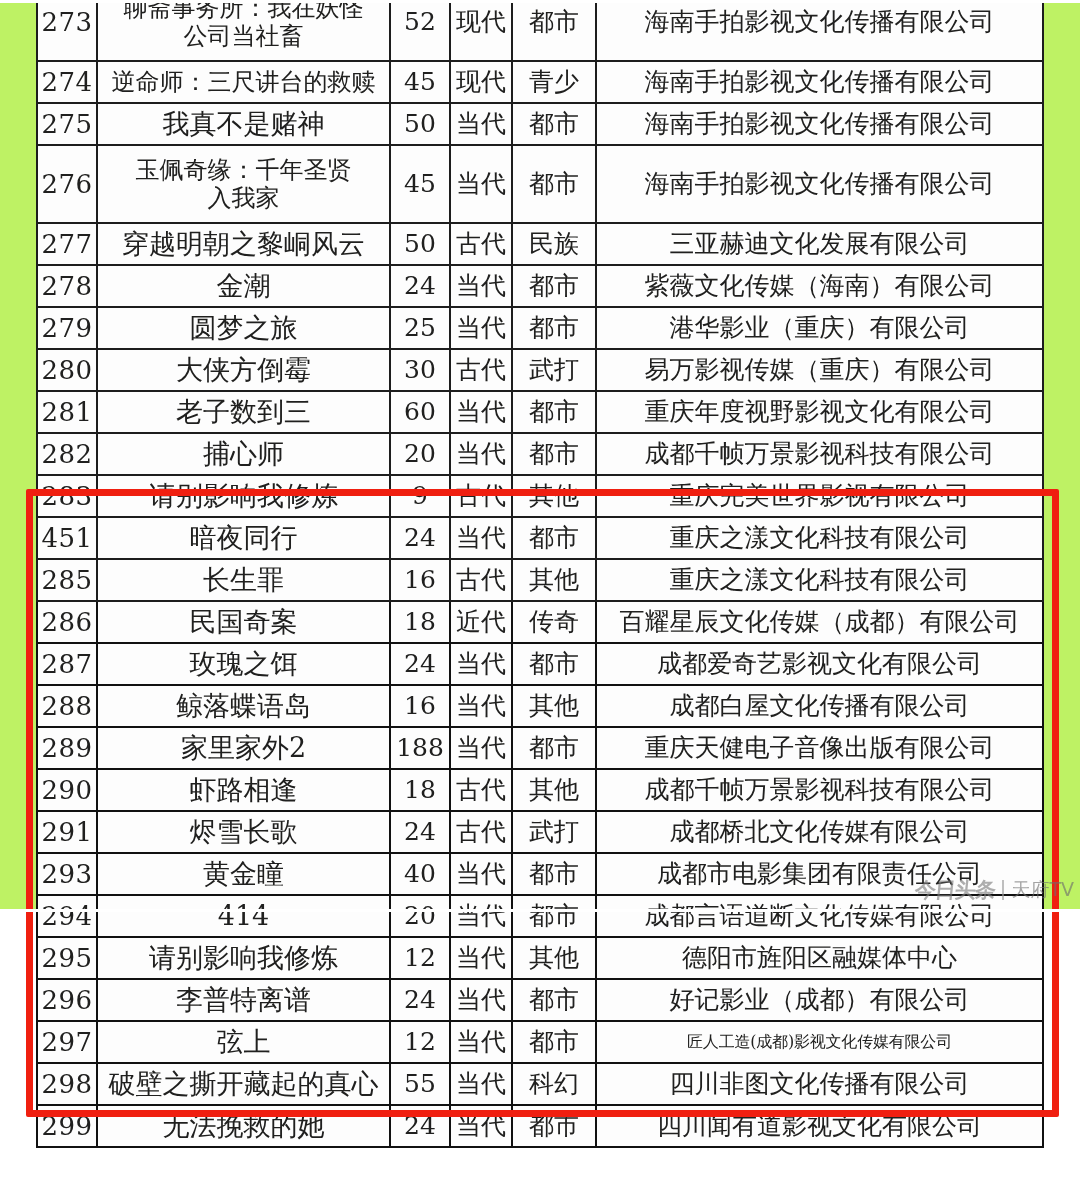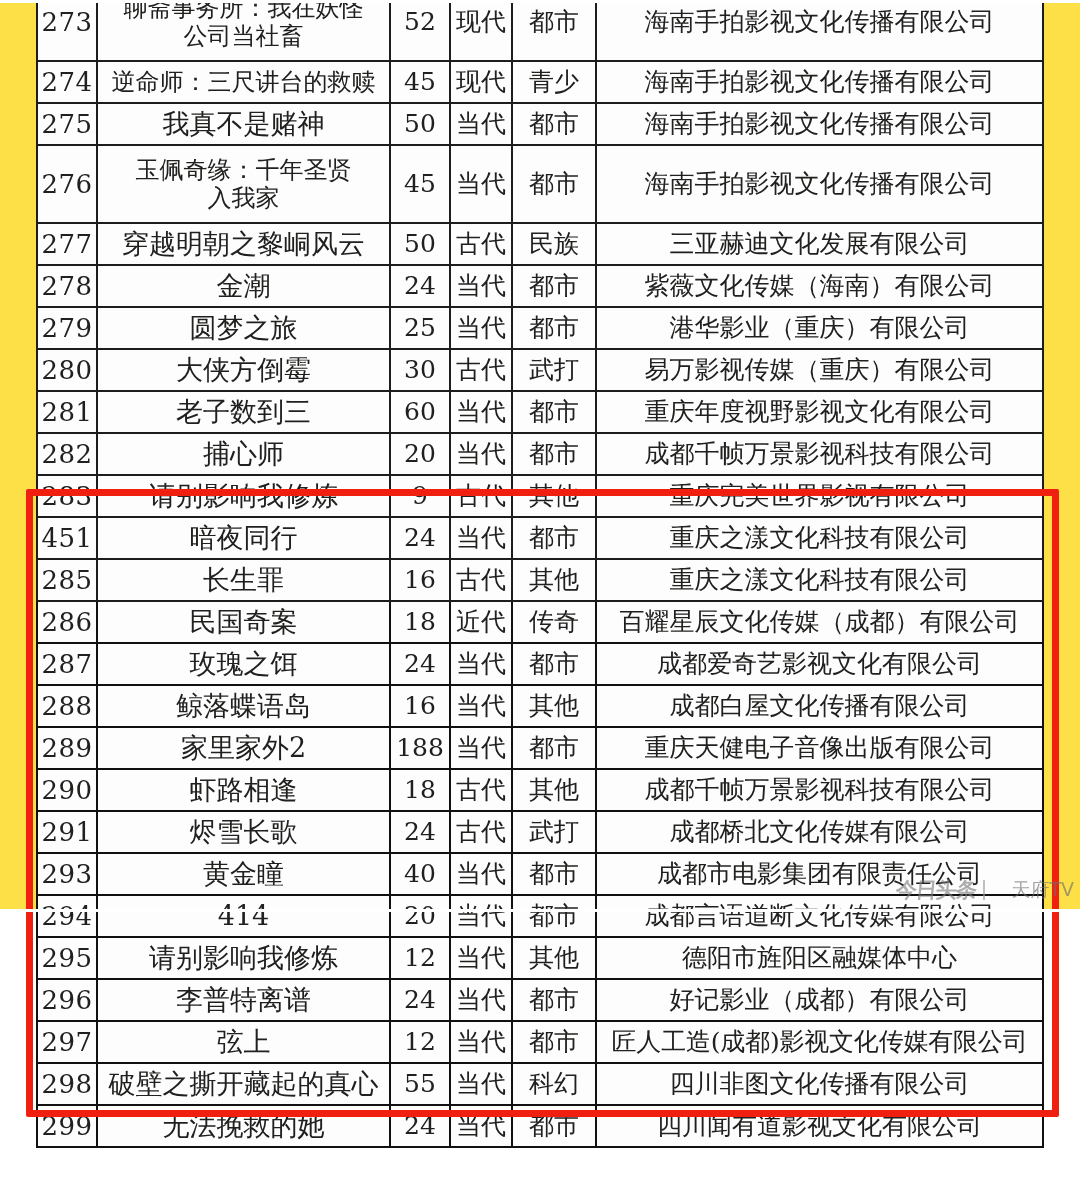--- a/index.html
+++ b/index.html
@@ -13,21 +13,21 @@
     font-family: "DejaVu Serif", "Liberation Serif", serif;
     overflow: hidden;
     position: relative;
   }
 
   #page {
     position: absolute;
     left: 0; top: 0;
     width: 1080px;
     height: 912px;
-    background: #fde047;
+    background: #bef264;
   }
 
   
   .table-clip {
     position: absolute;
     left: 0;
     top: 0;
     width: 1080px;
     height: 1187px;
     overflow: hidden;
@@ -63,21 +63,21 @@
   col.c-comp  { width: 447px; }
 
   td.idx   { font-size: 26px; letter-spacing: .5px; }
   td.title { font-size: 27px; }
   td.eps   { font-size: 25px; }
   td.era   { font-size: 25px; }
   td.genre { font-size: 25px; }
   td.comp  { font-size: 25px; }
 
   td.title.tight { font-size: 24px; }
-  td.comp.tight  { font-size: 25px; letter-spacing: -0.2px; }
+  td.comp.tight  { font-size: 16px; letter-spacing: -0.2px; }
 
   tr.h1 td { height: 36px; }
   tr.h2 td { height: 72px; }
 
   
   tr.boxed td { border-color: #111111; }
 
   
   .red-box {
     position: absolute;
@@ -111,21 +111,20 @@
   }
   .wm-bar {
     width: 2px;
     height: 20px;
     background: #9a9a9a;
   }
   .wm-name {
     font-size: 19px;
     color: #6e6e6e;
     letter-spacing: 0px;
-    margin-left: 19px;
   }
 
   
   .edge-top, .edge-bottom {
     position: absolute;
     left: 0;
     width: 1080px;
     height: 3px;
     background: #ffffff;
   }

